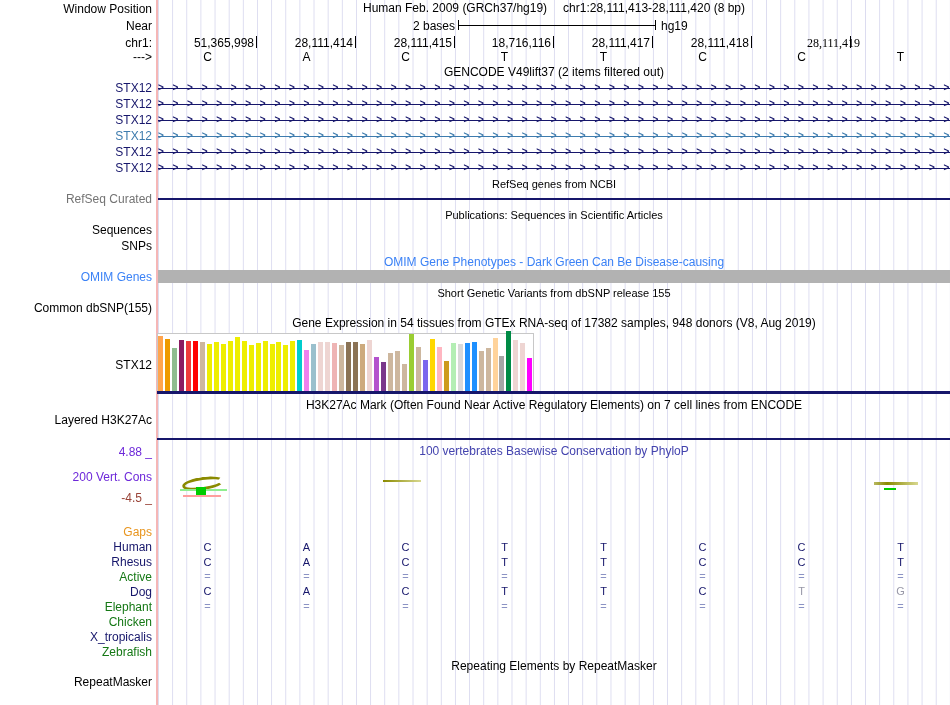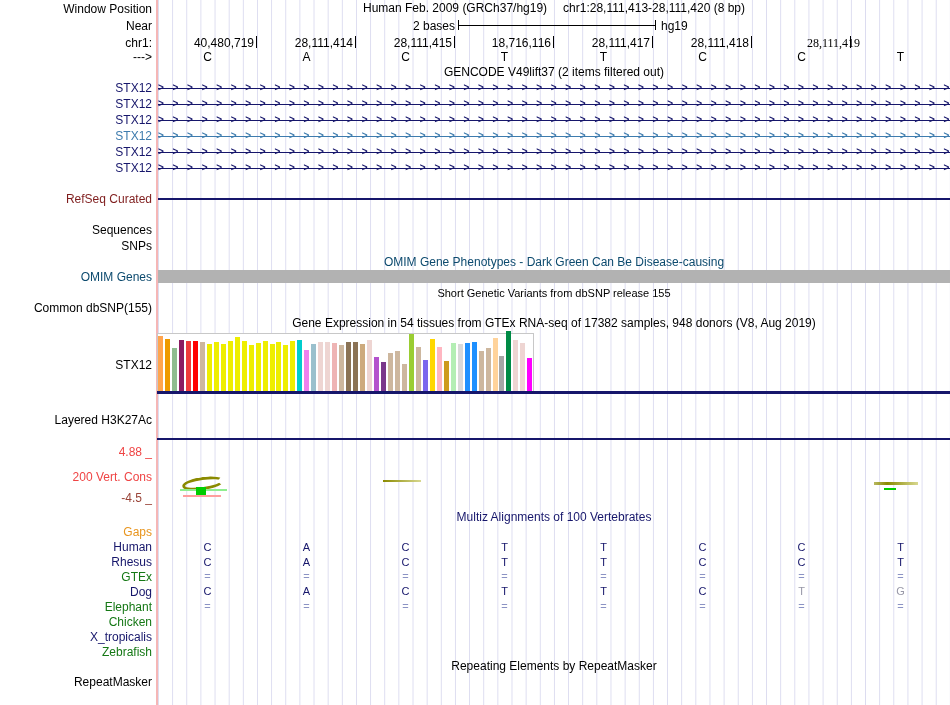--- a/index.html
+++ b/index.html
@@ -10,22 +10,22 @@
              background-image:linear-gradient(to right,#dcdcf0 1px,transparent 1px);
              background-size:14.142857px 100%;}
   .guide-pink{position:absolute;left:156px;top:0;width:2px;height:705px;background:#f5b6b6;z-index:1;}
   
   .rlab{position:absolute;right:798px;height:13px;line-height:13px;font-size:12px;
         white-space:nowrap;text-align:right;z-index:3;}
   
   .title{position:absolute;left:158px;width:792px;text-align:center;height:13px;line-height:13px;
          font-size:12px;white-space:nowrap;z-index:3;}
   .title.sm{font-size:11px;}
-  .c-navy{color:#16166b}.c-ltblue{color:#3e7cae}.c-blue{color:#7f1d1d}.c-green{color:#0c4a6e}
-  .c-slate{color:#ef4444}.c-slate2{color:#4343ae}.c-darkred{color:#9a4438}
+  .c-navy{color:#16166b}.c-ltblue{color:#3e7cae}.c-blue{color:#737373}.c-green{color:#3b82f6}
+  .c-slate{color:#6d28d9}.c-slate2{color:#4343ae}.c-darkred{color:#9a4438}
   .c-orange{color:#e8951e}.c-spgreen{color:#157815}
   
   .hdr-line{position:absolute;left:158px;top:2px;width:792px;display:flex;justify-content:center;
             gap:16px;height:13px;line-height:13px;z-index:3;white-space:nowrap;}
   .scale-text{position:absolute;left:378px;top:20px;width:77px;text-align:right;height:13px;line-height:13px;z-index:3;}
   .scale-bar{position:absolute;left:458px;top:20px;width:196px;height:10px;z-index:3;
              border-left:1px solid #000;border-right:1px solid #000;
              background:linear-gradient(#000,#000) 0 50%/100% 1px no-repeat;}
   .scale-db{position:absolute;left:661px;top:20px;height:13px;line-height:13px;z-index:3;}
   .rpos{position:absolute;top:37px;width:78px;text-align:right;height:13px;line-height:13px;z-index:3;}
@@ -72,21 +72,21 @@
     <span>Human Feb. 2009 (GRCh37/hg19)</span>
     <span>chr1:28,111,413-28,111,420 (8 bp)</span>
   </div>
   <div class="rlab" style="top:20px">Near</div>
   <div class="scale-text">2 bases</div>
   <div class="scale-bar"></div>
   <div class="scale-db">hg19</div>
   <div class="rlab" style="top:37px">chr1:</div>
   <div class="rlab" style="top:51px">---&gt;</div>
   <div id="ruler">
-      <div class="rpos" style="left: 176px;">40,480,719</div>
+      <div class="rpos" style="left: 176px;">51,365,998</div>
       <div class="rtick" style="left: 256px;"></div>
       <div class="rpos" style="left: 275px;">28,111,414</div>
       <div class="rtick" style="left: 355px;"></div>
       <div class="rpos" style="left: 374px;">28,111,415</div>
       <div class="rtick" style="left: 454px;"></div>
       <div class="rpos" style="left: 473px;">18,716,116</div>
       <div class="rtick" style="left: 553px;"></div>
       <div class="rpos" style="left: 572px;">28,111,417</div>
       <div class="rtick" style="left: 652px;"></div>
       <div class="rpos" style="left: 671px;">28,111,418</div>
@@ -450,23 +450,25 @@
         <span class="arr">&gt;</span>
         <span class="arr">&gt;</span>
         <span class="arr">&gt;</span>
         <span class="arr">&gt;</span>
         <span class="arr">&gt;</span>
         <span class="arr">&gt;</span>
         <span class="arr">&gt;</span>
       </div>
     </div>
 
+  <div class="title sm" style="top:178px">RefSeq genes from NCBI</div>
   <div class="rlab c-blue" style="top:193px">RefSeq Curated</div>
   <div class="refseq-line"></div>
 
+  <div class="title sm" style="top:209px">Publications: Sequences in Scientific Articles</div>
   <div class="rlab" style="top:224px">Sequences</div>
   <div class="rlab" style="top:240px">SNPs</div>
 
   <div class="title c-green" style="top:256px">OMIM Gene Phenotypes - Dark Green Can Be Disease-causing</div>
   <div class="rlab c-green" style="top:271px">OMIM Genes</div>
   <div class="omim-bar"></div>
 
   <div class="title sm" style="top:287px">Short Genetic Variants from dbSNP release 155</div>
   <div class="rlab" style="top:302px">Common dbSNP(155)</div>
 
@@ -524,39 +526,40 @@
       <div class="gbar" style="background: rgb(205, 183, 158); height: 43px;"></div>
       <div class="gbar" style="background: rgb(255, 211, 155); height: 53px;"></div>
       <div class="gbar" style="background: rgb(166, 166, 166); height: 35px;"></div>
       <div class="gbar" style="background: rgb(0, 139, 69); height: 60px;"></div>
       <div class="gbar" style="background: rgb(238, 213, 210); height: 51px;"></div>
       <div class="gbar" style="background: rgb(238, 213, 210); height: 48px;"></div>
       <div class="gbar" style="background: rgb(255, 0, 255); height: 33px;"></div>
     </div>
   <div class="gtex-base"></div>
 
+  <div class="title" style="top:399px">H3K27Ac Mark (Often Found Near Active Regulatory Elements) on 7 cell lines from ENCODE</div>
   <div class="rlab" style="top:414px">Layered H3K27Ac</div>
   <div class="h3k-line"></div>
 
   <div class="rlab c-slate" style="top:446px">4.88 _</div>
+  <div class="title c-slate2" style="top:445px">100 vertebrates Basewise Conservation by PhyloP</div>
   <div class="rlab c-slate" style="top:471px">200 Vert. Cons</div>
   <div class="rlab c-darkred" style="top:492px">-4.5 _</div>
   <div class="ph ph-ellipse"></div>
   <div class="ph ph-gline"></div>
   <div class="ph ph-gsq"></div>
   <div class="ph ph-sline"></div>
   <div class="ph ph-odash1"></div>
   <div class="ph ph-odash2"></div>
   <div class="ph ph-gdash"></div>
 
-  <div class="title c-navy" style="top:511px">Multiz Alignments of 100 Vertebrates</div>
   <div class="rlab c-orange" style="top:526px">Gaps</div>
   <div class="rlab c-navy" style="top:541px">Human</div>
   <div class="rlab c-navy" style="top:556px">Rhesus</div>
-  <div class="rlab c-spgreen" style="top:571px">GTEx</div>
+  <div class="rlab c-spgreen" style="top:571px">Active</div>
   <div class="rlab c-navy" style="top:586px">Dog</div>
   <div class="rlab c-spgreen" style="top:601px">Elephant</div>
   <div class="rlab c-spgreen" style="top:616px">Chicken</div>
   <div class="rlab c-navy" style="top:631px">X_tropicalis</div>
   <div class="rlab c-spgreen" style="top:646px">Zebrafish</div>
   <div id="multiz-cells">
       <div class="mcell d" style="left: 158px; top: 541px;">C</div>
       <div class="mcell d" style="left: 257px; top: 541px;">A</div>
       <div class="mcell d" style="left: 356px; top: 541px;">C</div>
       <div class="mcell d" style="left: 455px; top: 541px;">T</div>

